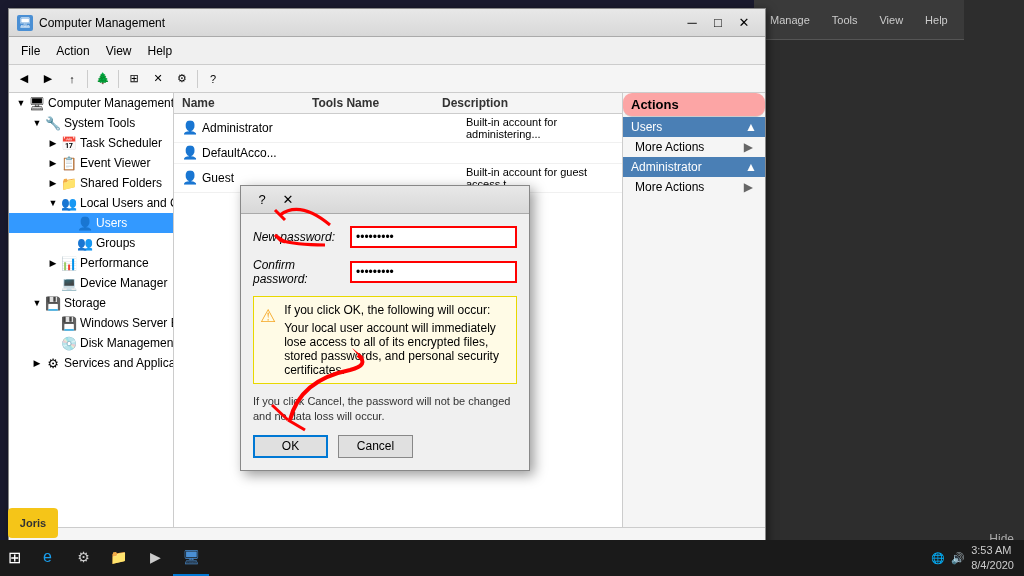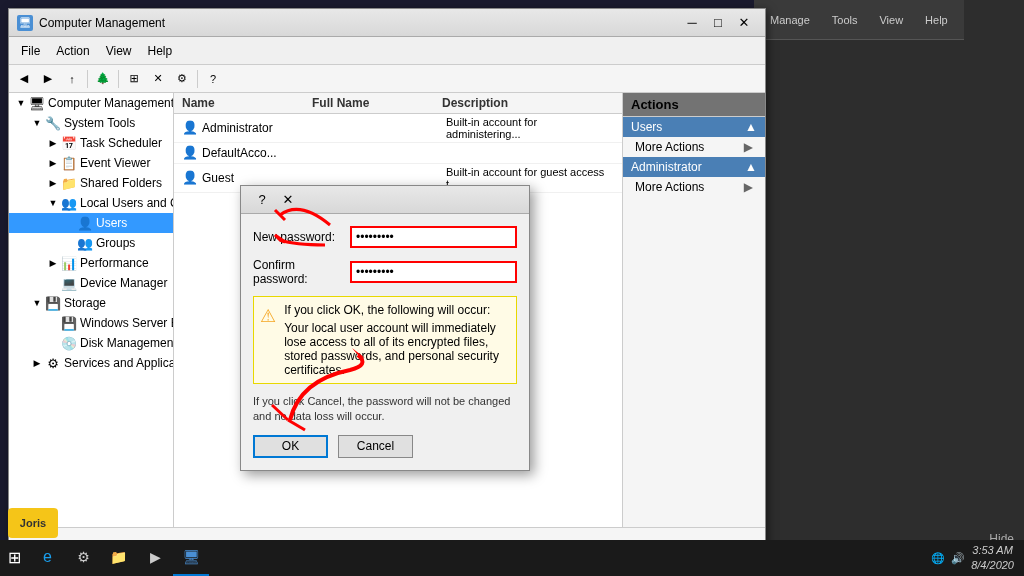--- a/index.html
+++ b/index.html
@@ -114,37 +114,38 @@
       display: flex;
       align-items: center;
       padding: 2px 8px;
       border-bottom: 1px solid #f0f0f0;
       cursor: pointer;
       font-size: 12px;
     }
     .row-icon { width: 16px; height: 16px; margin-right: 4px; font-size: 13px; flex-shrink: 0; }
     .row-name { width: 114px; }
     .row-fullname { width: 130px; }
-    .row-desc { flex: 1; font-size: 11px; }
+    .row-desc { flex: 1; font-size: 11px; margin-left: 20px; }
 
     
     .actions-pane {
       width: 143px;
       background: #f5f5f5;
       border-left: 1px solid #ccc;
       flex-shrink: 0;
       font-size: 12px;
       overflow-y: auto;
     }
     .actions-header {
-      background: #737373;
+      background: #fca5a5;
       padding: 4px 8px;
       font-weight: bold;
       font-size: 13px;
       border-bottom: 1px solid #ccc;
+      border-radius: 9px;
     }
     .actions-section-header {
       background: #4a7fb5;
       color: white;
       padding: 3px 8px;
       font-size: 12px;
       display: flex;
       justify-content: space-between;
       align-items: center;
     }
@@ -192,21 +193,21 @@
       align-items: center;
       padding: 0 8px;
       border-bottom: 1px solid #aaa;
     }
     .dialog-title { font-size: 12px; flex: 1; }
     .dialog-btns { display: flex; }
     .dialog-btn { width: 26px; height: 22px; background: transparent; border: none; cursor: pointer; font-size: 13px; display: flex; align-items: center; justify-content: center; }
 
     .dialog-body { padding: 12px; }
     .dialog-field { display: flex; align-items: center; margin-bottom: 10px; }
-    .dialog-label { width: 115px; font-size: 12px; }
+    .dialog-label { width: 115px; font-size: 12px; font-style: italic; }
     .dialog-input {
       flex: 1;
       height: 22px;
       border: 1px solid #999;
       font-size: 12px;
       padding: 0 4px;
       background: white;
       outline: none;
     }
     .dialog-input.highlighted { border: 2px solid red; }
@@ -281,21 +282,21 @@
       height: 36px;
       background: #1a1a1a;
       display: flex;
       align-items: center;
       z-index: 100;
     }
     .taskbar-item { height: 36px; padding: 0 8px; display: flex; align-items: center; gap: 4px; cursor: pointer; border-bottom: 2px solid transparent; }
     .taskbar-item.active { border-bottom-color: #0078d4; }
     .taskbar-icon { width: 20px; height: 20px; display: flex; align-items: center; justify-content: center; }
     .taskbar-right { margin-left: auto; display: flex; align-items: center; gap: 6px; color: #ccc; font-size: 11px; padding-right: 10px; }
-    .taskbar-clock { text-align: center; line-height: 1.4; font-style: italic; }
+    .taskbar-clock { text-align: left; line-height: 1.4; }
 
     
     .joris-logo {
       position: absolute;
       bottom: 38px; left: 8px;
       width: 50px; height: 30px;
       background: #f5c518;
       border-radius: 4px;
       display: flex; align-items: center; justify-content: center;
       font-weight: bold; font-size: 11px; color: #333;
@@ -421,21 +422,21 @@
       <div class="tree-item indent2">
         <span class="tree-expand">▶</span>
         <span class="tree-icon">⚙</span>
         <span class="tree-label">Services and Applications</span>
       </div>
     </div>
 
     <div class="content-pane">
       <div class="content-header">
         <span class="content-header-col col-name">Name</span>
-        <span class="content-header-col col-fullname">Full Name</span>
+        <span class="content-header-col col-fullname">Tools Name</span>
         <span class="content-header-col col-desc">Description</span>
       </div>
       <div class="content-row">
         <span class="row-icon">👤</span>
         <span class="row-name">Administrator</span>
         <span class="row-fullname"></span>
         <span class="row-desc">Built-in account for administering...</span>
       </div>
       <div class="content-row">
         <span class="row-icon">👤</span>

